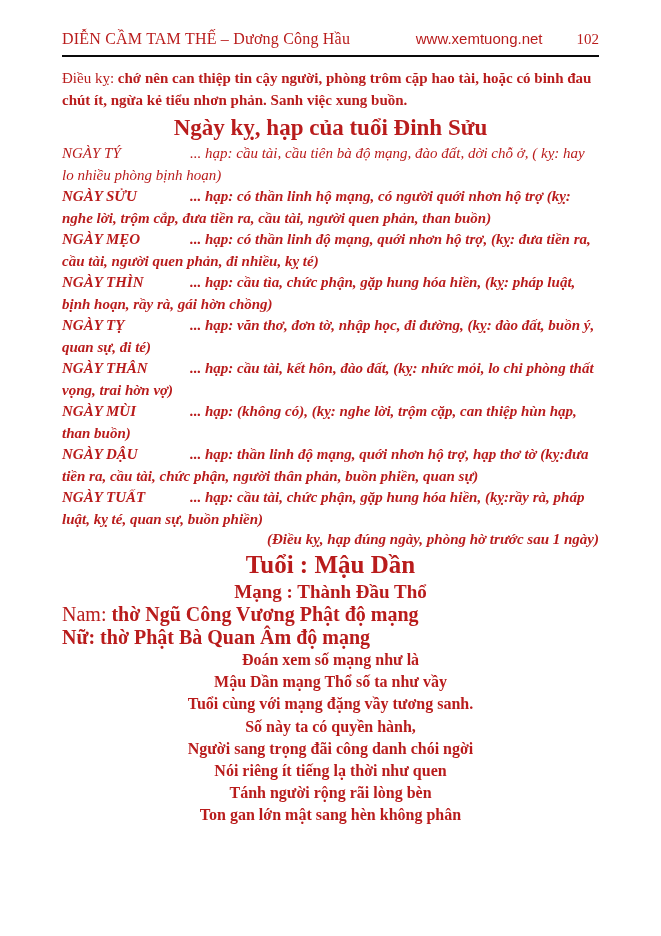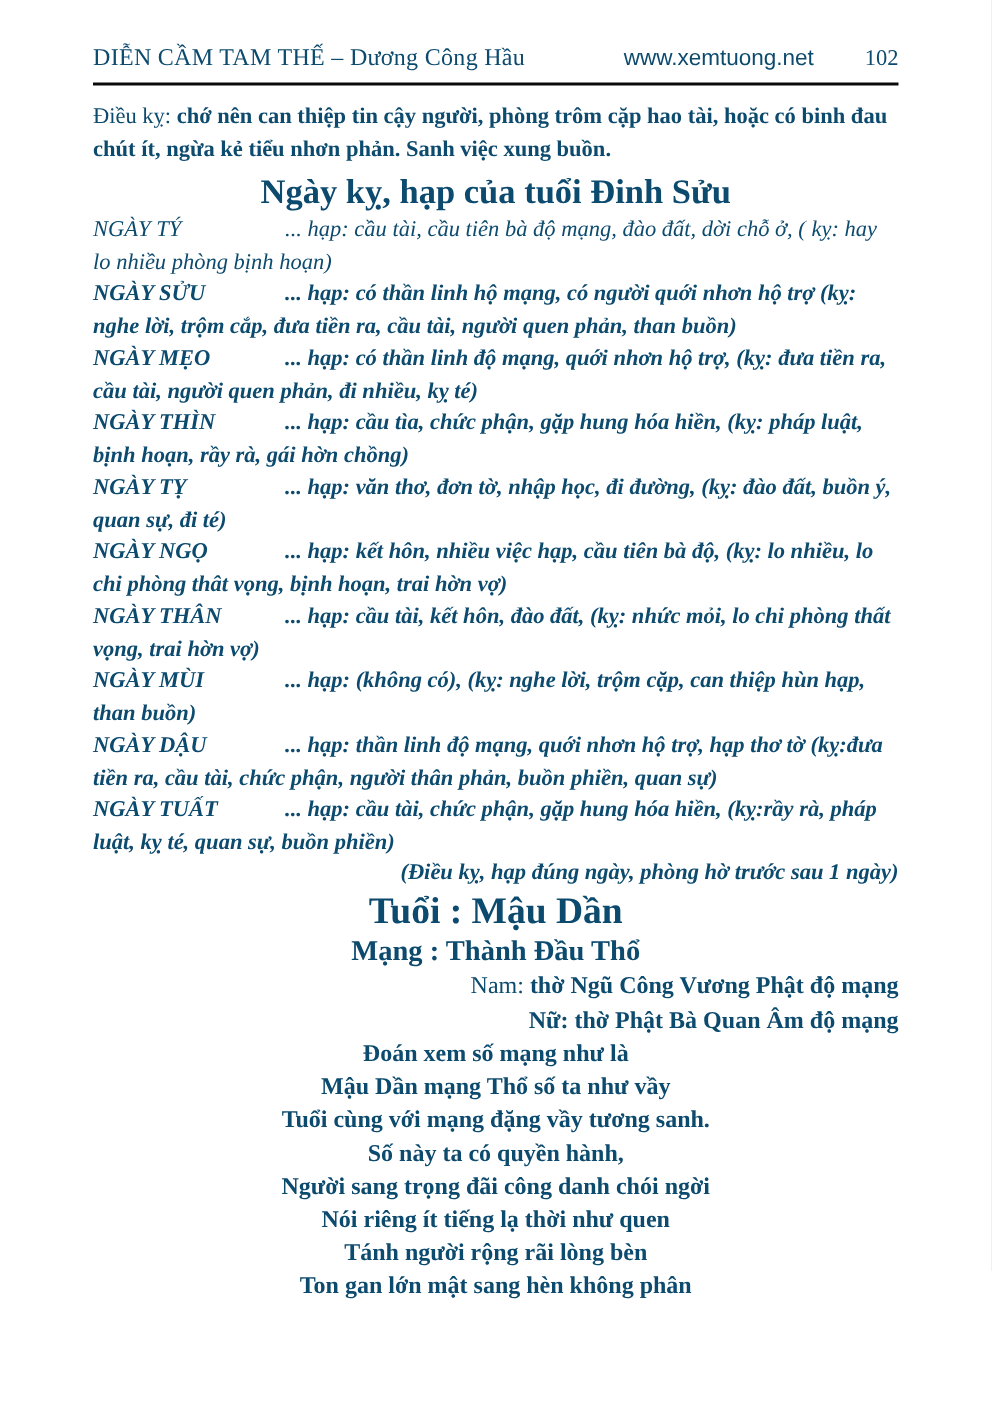--- a/index.html
+++ b/index.html
@@ -4,21 +4,21 @@
 <style>
   * { margin: 0; padding: 0; box-sizing: border-box; }
   html, body { background: #e8e8e8; }
   body { font-family: "Liberation Serif", serif; }
   .page {
     position: relative;
     width: 661px;
     height: 936px;
     margin: 0 auto;
     background: #ffffff;
-    color: #0c4a6e;
+    color: #b91c1c;
     overflow: hidden;
   }
   .inner { padding: 30px 62px 0 62px; }
   
   .pagehead {
     display: flex;
     align-items: baseline;
     font-size: 16px;
     padding-bottom: 7px;
     border-bottom: 2px solid #0a0a0a;
@@ -57,21 +57,21 @@
     font-size: 25px;
     font-weight: bold;
     margin-top: 3px;
   }
   .mang {
     text-align: center;
     font-size: 19px;
     font-weight: bold;
     margin-top: 2px;
   }
-  .worship { text-align: right; font-size: 16px; line-height: 23px; }
+  .worship { text-align: left; font-size: 20px; line-height: 23px; }
   .worship .lbl-regular { font-weight: normal; }
   .worship .lbl-bold { font-weight: bold; }
   .worship .txt { font-weight: bold; }
   .poem { text-align: center; font-size: 16px; font-weight: bold; line-height: 22.2px; }
   .poem p { margin: 0; }
 </style>
 </head>
 <body>
 
 <div class="page">
@@ -86,21 +86,20 @@
     <p class="intro"><span class="lead">Điều kỵ:</span><span class="body-bold"> chớ nên can thiệp tin cậy người, phòng trôm cặp hao tài, hoặc có binh đau chút ít, ngừa kẻ tiểu nhơn phản. Sanh việc xung buồn.</span></p>
 
     <h2 class="sec-title">Ngày kỵ, hạp của tuổi Đinh Sửu</h2>
 
     <div class="days">
       <p class="day-row regular"><span class="day">NGÀY TÝ</span><span class="detail">...  hạp: cầu tài, cầu tiên bà độ mạng, đào đất, dời chỗ ở, ( kỵ: hay lo nhiều phòng bịnh hoạn)</span></p>
       <p class="day-row"><span class="day">NGÀY SỬU</span><span class="detail">...  hạp: có thần linh hộ mạng, có người quới nhơn hộ trợ (kỵ: nghe lời, trộm cắp, đưa tiền ra, cầu tài, người quen phản, than buồn)</span></p>
       <p class="day-row"><span class="day">NGÀY  MẸO</span><span class="detail">...  hạp: có thần linh độ mạng, quới nhơn hộ trợ, (kỵ: đưa tiền ra, cầu tài, người quen phản, đi nhiều, kỵ té)</span></p>
       <p class="day-row"><span class="day">NGÀY  THÌN</span><span class="detail">...  hạp: cầu tìa, chức phận, gặp hung hóa hiền, (kỵ: pháp luật, bịnh hoạn, rầy rà, gái hờn chồng)</span></p>
       <p class="day-row"><span class="day">NGÀY  TỴ</span><span class="detail">...  hạp: văn thơ, đơn tờ, nhập học, đi đường, (kỵ: đào đất, buồn ý, quan sự, đi té)</span></p>
-      <p class="day-row"><span class="day">NGÀY  NGỌ</span><span class="detail">...  hạp: kết hôn, nhiều việc hạp, cầu tiên bà độ, (kỵ: lo nhiều, lo chi phòng thât vọng, bịnh hoạn, trai hờn vợ)</span></p>
       <p class="day-row"><span class="day">NGÀY  THÂN</span><span class="detail">...  hạp: cầu tài, kết hôn, đào đất, (kỵ: nhức mỏi, lo chi phòng thất vọng, trai hờn vợ)</span></p>
       <p class="day-row"><span class="day">NGÀY  MÙI</span><span class="detail">...  hạp: (không có), (kỵ: nghe lời, trộm cặp, can thiệp hùn hạp, than buồn)</span></p>
       <p class="day-row"><span class="day">NGÀY  DẬU</span><span class="detail">...  hạp: thần linh độ mạng, quới nhơn hộ trợ, hạp thơ tờ (kỵ:đưa tiền ra, cầu tài, chức phận, người thân phản, buồn phiền, quan sự)</span></p>
       <p class="day-row"><span class="day">NGÀY  TUẤT</span><span class="detail">...  hạp: cầu tài, chức phận, gặp hung hóa hiền, (kỵ:rầy rà, pháp luật, kỵ té, quan sự, buồn phiền)</span></p>
     </div>
 
     <p class="note">(Điều kỵ, hạp đúng ngày, phòng hờ trước sau 1 ngày)</p>
 
     <h1 class="main-title">Tuổi : Mậu Dần</h1>
     <h3 class="mang">Mạng : Thành Đầu Thổ</h3>

